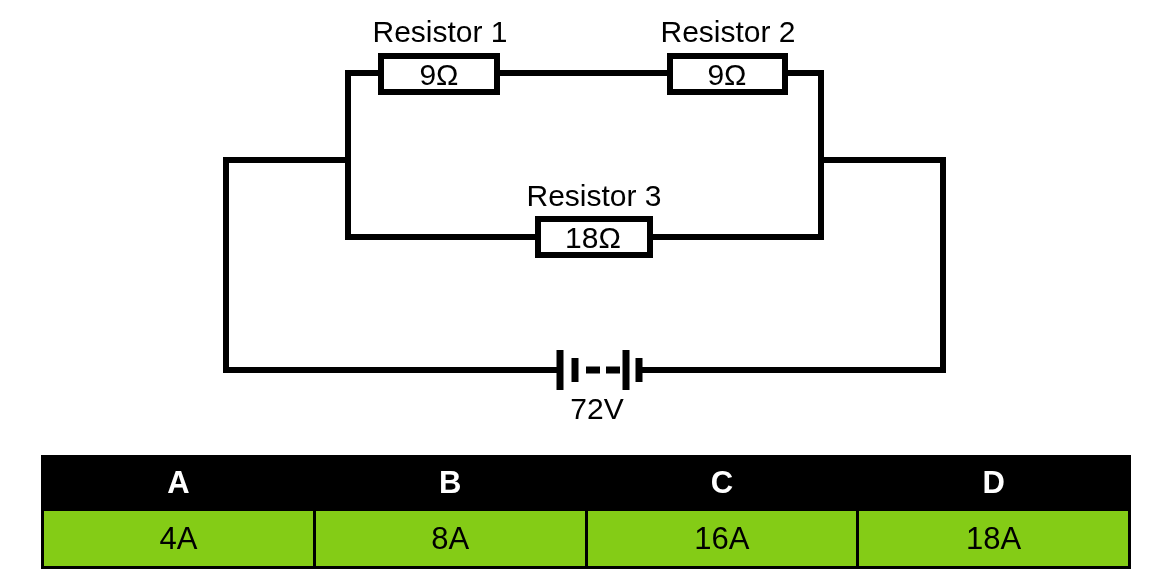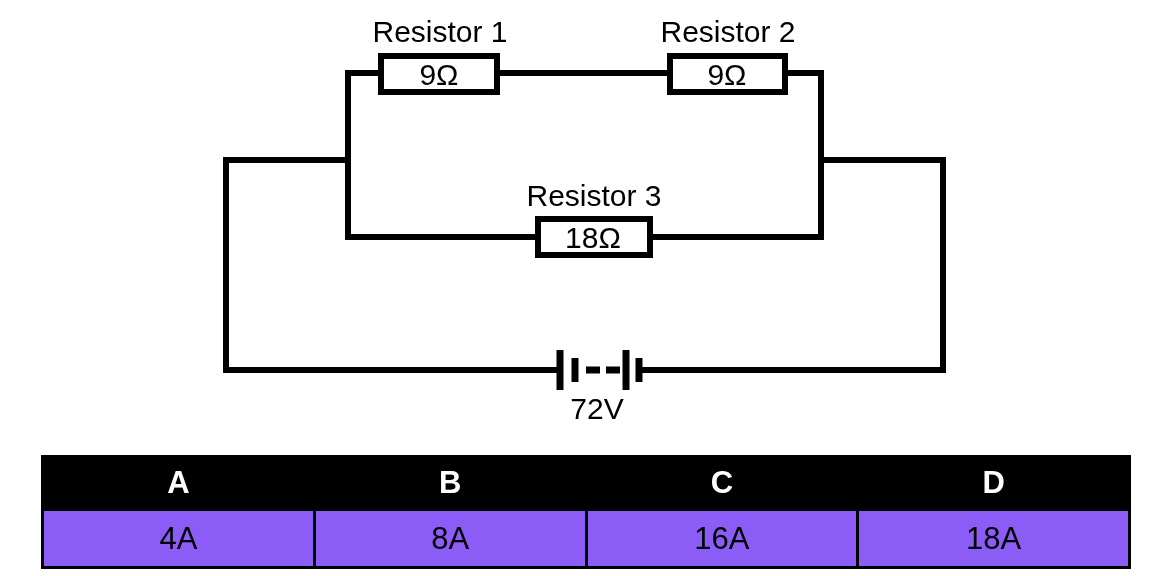--- a/index.html
+++ b/index.html
@@ -83,21 +83,21 @@
   }
   #answer-table tr.header-row td {
     background: #000000;
     color: #ffffff;
     font-weight: bold;
     font-size: 31px;
     height: 50px;
     border-color: #000000;
   }
   #answer-table tr.value-row td {
-    background: #8b5cf6;
+    background: #84cc16;
     color: #000000;
     font-weight: normal;
     font-size: 31px;
     height: 55px;
   }
 </style>
 </head>
 <body>
 
 <div id="page">

